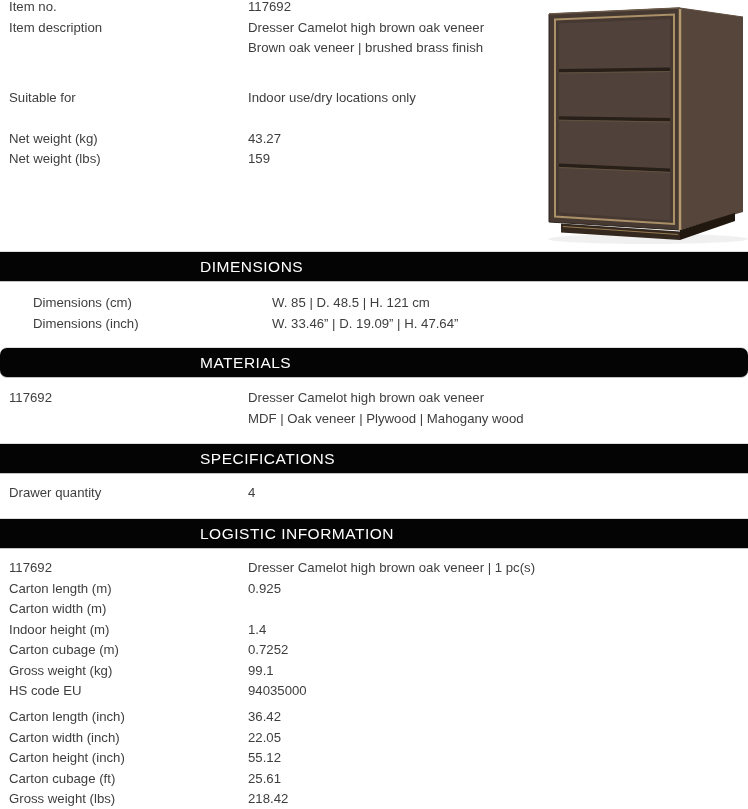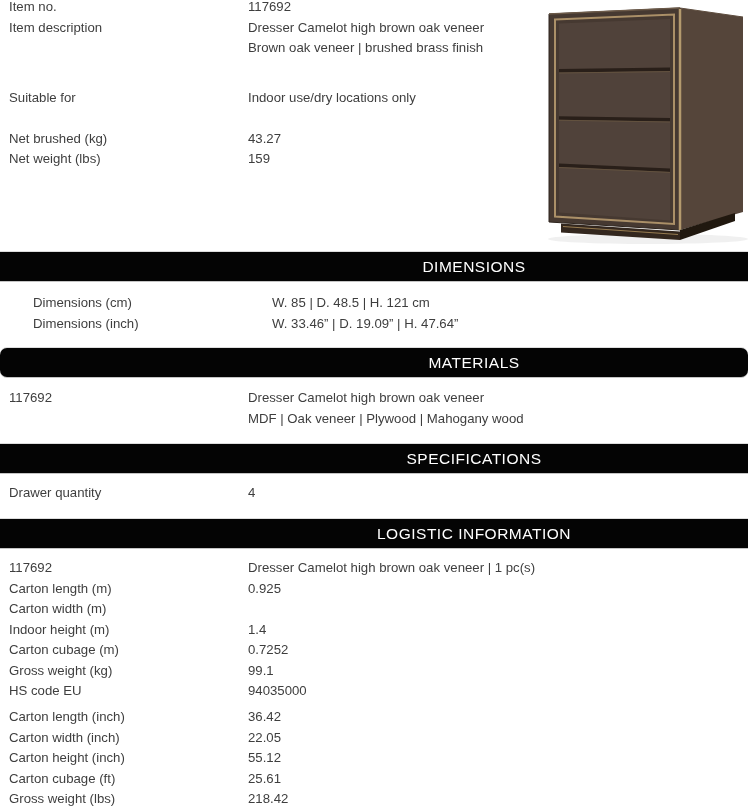--- a/index.html
+++ b/index.html
@@ -35,21 +35,20 @@
   .banner {
     position: absolute;
     left: 0;
     width: 748px;
     height: 29px;
     background: #040404;
     color: #ffffff;
     font-size: 15.5px;
     letter-spacing: 0.5px;
     line-height: 29px;
-    text-align: center;
     padding-left: 200px;
     box-sizing: border-box;
     box-shadow: 0 -1px 0 #dddddd, 0 1px 0 #c4c4c4;
   }
   .product-img {
     position: absolute;
     left: 530px;
     top: 2px;
     width: 218px;
     height: 242px;
@@ -68,21 +67,21 @@
     <span class="val">
       <div class="vline">Dresser Camelot high brown oak veneer</div>
       <div class="vline">Brown oak veneer | brushed brass finish</div>
     </span>
   </div>
   <div class="row gap-md">
     <span class="lbl">Suitable for</span>
     <span class="val">Indoor use/dry locations only</span>
   </div>
   <div class="row gap-lg">
-    <span class="lbl">Net brushed (kg)</span>
+    <span class="lbl">Net weight (kg)</span>
     <span class="val">43.27</span>
   </div>
   <div class="row">
     <span class="lbl">Net weight (lbs)</span>
     <span class="val">159</span>
   </div>
 </section>
 
 <div class="product-img">
   <svg width="218" height="242" viewBox="0 0 218 242">

